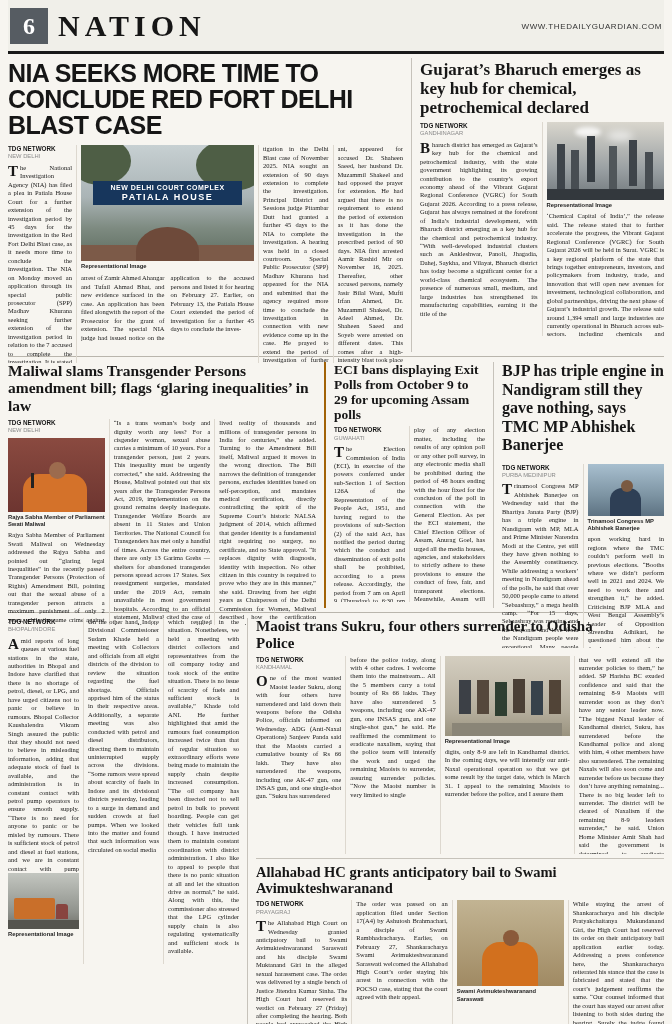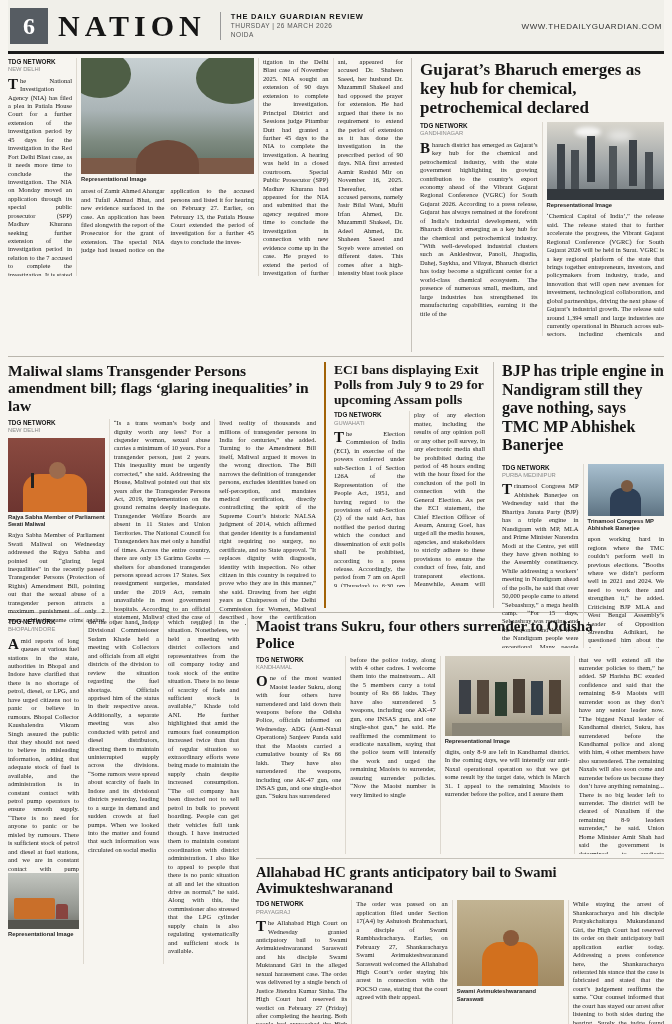--- a/index.html
+++ b/index.html
@@ -111,45 +111,45 @@
   .swami-head{position:absolute;bottom:40px;left:43%;width:16px;height:16px;border-radius:50%;background:#8a5a3a;}
 </style>
 </head>
 <body>
 
 <div class="page">
 
   <header class="masthead">
     <div class="pagenum">6</div>
     <div class="sectiontitle">NATION</div>
-    <div class="mastinfo">
-      <div class="papername">THE DAILY GUARDIAN REVIEW</div>
-      <div class="dateline">THURSDAY | 26 MARCH 2026</div>
-      <div class="cityline">NOIDA</div>
-    </div>
     <div class="website">WWW.THEDAILYGUARDIAN.COM</div>
   </header>
 
   <section class="toprow">
 
     <article class="article-nia">
+      <h1 class="nia-headline">NIA SEEKS MORE TIME TO CONCLUDE RED FORT DELHI BLAST CASE</h1>
       <div class="nia-body cols">
         <div class="ncol1">
           <div class="byline">
             <div class="src">TDG NETWORK</div>
             <div class="loc">NEW DELHI</div>
           </div>
           <p class="bodytext dropcap">The National Investigation Agency (NIA) has filed a plea in Patiala House Court for a further extension of the investigation period by 45 days for the investigation in the Red Fort Delhi Blast case, as it needs more time to conclude the investigation. The NIA on Monday moved an application through its special public prosecutor (SPP) Madhav Khurana seeking further extension of the investigation period in relation to the 7 accused to complete the investigation. It is stated that the agency required some more time to investigate due to the fresh</p>
         </div>
         <div class="ncenter">
           <div class="photo nia-photo">
             <div class="tree l"></div>
             <div class="tree r"></div>
             <div class="nia-wall"></div>
             <div class="nia-gate"></div>
+            <div class="nia-sign">
+              <div class="sign-l1">NEW DELHI COURT COMPLEX</div>
+              <div class="sign-l2">PATIALA HOUSE</div>
+            </div>
           </div>
           <div class="caption">Representational Image</div>
           <p class="bodytext twocol">arrest of Zamir Ahmed Ahangar and Tufail Ahmad Bhat, and new evidence surfaced in the case. An application has been filed alongwith the report of the Prosecutor for the grant of extension. The special NIA judge had issued notice on the application to the accused persons and listed it for hearing on February 27. Earlier, on February 13, the Patiala House Court extended the period of investigation for a further 45 days to conclude the inves-</p>
         </div>
         <div class="ncol3">
           <p class="bodytext">tigation in the Delhi Blast case of November 2025. NIA sought an extension of 90 days extension to complete the investigation. Principal District and Sessions judge Pitambar Dutt had granted a further 45 days to the NIA to complete the investigation. A hearing was held in a closed courtroom. Special Public Prosecutor (SPP) Madhav Khurana had appeared for the NIA and submitted that the agency required more time to conclude the investigation in connection with new evidence come up in the case. He prayed to extend the period of investigation of further 90 days. Advocate M S Khan alongwith advocate Rahul Sah-</p>
         </div>
         <div class="ncol4">
           <p class="bodytext">ani, appeared for accused Dr. Shaheen Saeed, her husband Dr. Muzammil Shakeel and had opposed the prayer for extension. He had argued that there is no requirement to extend the period of extension as it has done the investigation in the prescribed period of 90 days. NIA first arrested Aamir Rashid Mir on November 16, 2025. Thereafter, other accused persons, namely Jasir Bilal Wani, Mufti Irfan Ahmed, Dr. Muzammil Shakeel, Dr. Adeel Ahmed, Dr. Shaheen Saeed and Soyeb were arrested on different dates. This comes after a high-intensity blast took place in a car near the Red Fort on November 11, 2025.</p>
         </div>
@@ -201,21 +201,21 @@
         <div class="mcol">
           <p class="bodytext">“Is a trans woman’s body and dignity worth any less? For a cisgender woman, sexual abuse carries a minimum of 10 years. For a transgender person, just 2 years. This inequality must be urgently corrected,” she said. Addressing the House, Maliwal pointed out that six years after the Transgender Persons Act, 2019, implementation on the ground remains deeply inadequate. Transgender Welfare Boards are absent in 11 States and Union Territories. The National Council for Transgenders has met only a handful of times. Across the entire country, there are only 13 Garima Grehs — shelters for abandoned transgender persons spread across 17 States. Sex reassignment surgeries, mandated under the 2019 Act, remain unavailable in most government hospitals. According to an official statement, Maliwal cited the case of Jane Kaushik, a qualified transgender teacher who secured employment in two states but was forced to resign not for lack of merit, but because of her identity. She also spoke of Priyanka, a 16-year-old trans artist from Ujjain who died by suicide in 2023 following relentless online hate. “These are not isolated stories. Even today, discrimination and abuse remain the</p>
         </div>
         <div class="mcol">
           <p class="bodytext">lived reality of thousands and millions of transgender persons in India for centuries,” she added. Turning to the Amendment Bill itself, Maliwal argued it moves in the wrong direction. The Bill narrows the definition of transgender persons, excludes identities based on self-perception, and mandates medical certification, directly contradicting the spirit of the Supreme Court’s historic NALSA judgment of 2014, which affirmed that gender identity is a fundamental right requiring no surgery, no certificate, and no State approval. “It replaces dignity with diagnosis, identity with inspection. No other citizen in this country is required to prove who they are in this manner,” she said. Drawing from her eight years as Chairperson of the Delhi Commission for Women, Maliwal described how the certification process has become a tool of humiliation in practice. Though the law mandates certificates within 30 days, delays in Delhi have routinely stretched to months.</p>
         </div>
       </div>
     </article>
 
     <article class="article-eci">
-      <h2 class="serifhead eci-headline">ECI bans displaying Exit Polls from July 9 to 29 for upcoming Assam polls</h2>
+      <h2 class="serifhead eci-headline">ECI bans displaying Exit Polls from October 9 to 29 for upcoming Assam polls</h2>
       <div class="eci-body cols">
         <div class="ecol">
           <div class="byline">
             <div class="src">TDG NETWORK</div>
             <div class="loc">GUWAHATI</div>
           </div>
           <p class="bodytext dropcap">The Election Commission of India (ECI), in exercise of the powers conferred under sub-Section 1 of Section 126A of the Representation of the People Act, 1951, and having regard to the provisions of sub-Section (2) of the said Act, has notified the period during which the conduct and dissemination of exit polls shall be prohibited, according to a press release. Accordingly, the period from 7 am on April 9 (Thursday) to 6:30 pm on April 29 (Wednesday) has been declared as the prohibited period for conducting, publishing, or disseminating exit polls by means of print or electronic media or dissemination in any other manner whatsoever, in connection with the ongoing General Election to the Legislative Assembly of Assam, 2026. Further, it is clarified that as per Section 126(1)(b) of the Representation of the People Act, 1951, the dis-</p>
         </div>
         <div class="ecol">
           <p class="bodytext">play of any election matter, including the results of any opinion poll or any other poll survey, in any electronic media shall be prohibited during the period of 48 hours ending with the hour fixed for the conclusion of the poll in connection with the General Election. As per the ECI statement, the Chief Election Officer of Assam, Anurag Goel, has urged all the media houses, agencies, and stakeholders to strictly adhere to these provisions to ensure the conduct of free, fair, and transparent elections. Meanwhile, Assam will witness a fight between the incumbent BJP-led NDA government and Congress for the 126-seat assembly. The BJP government, led by Chief Minister Himanta Biswa Sarma, will look to secure a third consecutive term, while the Congress aims to defeat the ruling party to return to power. Voter turnout was as high as 86.2 per cent with over 2.2 crore registered voters in 2021.</p>

